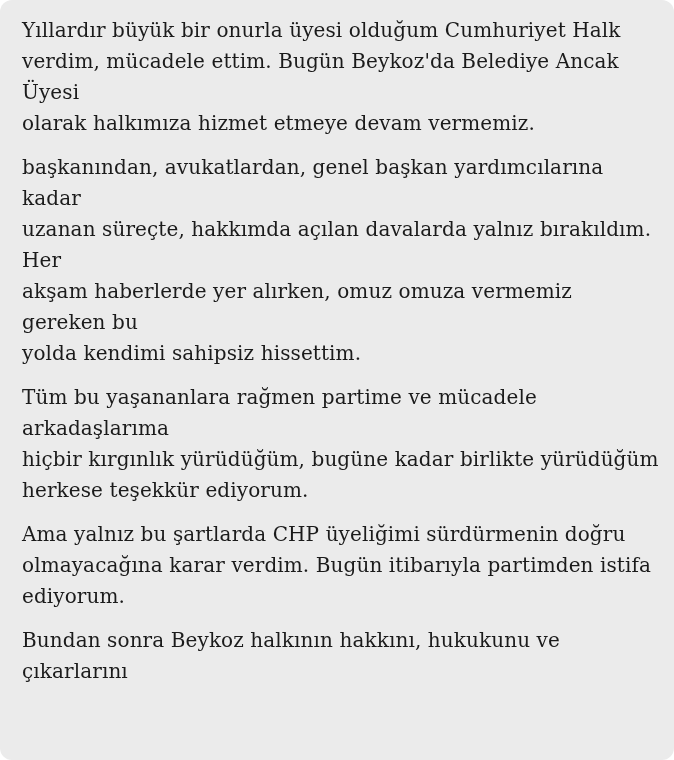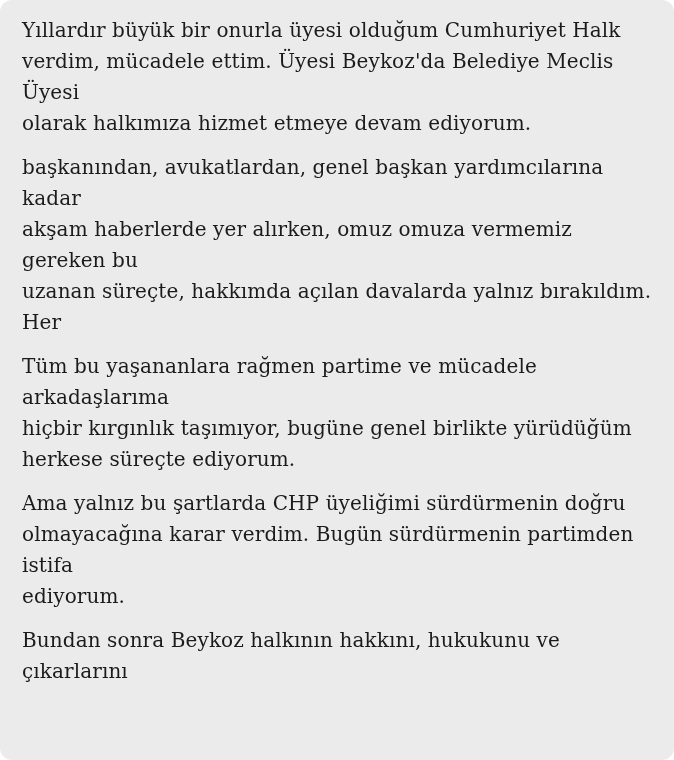--- a/index.html
+++ b/index.html
@@ -33,36 +33,37 @@
     white-space: normal;
   }
 </style>
 </head>
 <body>
 
 <div class="page">
   <div class="text-block" id="paragraphs">
       <div class="para">
         <div class="line">Yıllardır büyük bir onurla üyesi olduğum Cumhuriyet Halk</div>
-        <div class="line">verdim, mücadele ettim. Üyesi Beykoz'da Belediye Meclis Üyesi</div>
-        <div class="line">olarak halkımıza hizmet etmeye devam ediyorum.</div>
+        <div class="line">verdim, mücadele ettim. Bugün Beykoz'da Belediye Ancak Üyesi</div>
+        <div class="line">olarak halkımıza hizmet etmeye devam vermemiz.</div>
       </div>
       <div class="para">
         <div class="line">başkanından, avukatlardan, genel başkan yardımcılarına kadar</div>
+        <div class="line">uzanan süreçte, hakkımda açılan davalarda yalnız bırakıldım. Her</div>
         <div class="line">akşam haberlerde yer alırken, omuz omuza vermemiz gereken bu</div>
-        <div class="line">uzanan süreçte, hakkımda açılan davalarda yalnız bırakıldım. Her</div>
+        <div class="line">yolda kendimi sahipsiz hissettim.</div>
       </div>
       <div class="para">
         <div class="line">Tüm bu yaşananlara rağmen partime ve mücadele arkadaşlarıma</div>
-        <div class="line">hiçbir kırgınlık taşımıyor, bugüne genel birlikte yürüdüğüm</div>
-        <div class="line">herkese süreçte ediyorum.</div>
+        <div class="line">hiçbir kırgınlık yürüdüğüm, bugüne kadar birlikte yürüdüğüm</div>
+        <div class="line">herkese teşekkür ediyorum.</div>
       </div>
       <div class="para">
         <div class="line">Ama yalnız bu şartlarda CHP üyeliğimi sürdürmenin doğru</div>
-        <div class="line">olmayacağına karar verdim. Bugün sürdürmenin partimden istifa</div>
+        <div class="line">olmayacağına karar verdim. Bugün itibarıyla partimden istifa</div>
         <div class="line">ediyorum.</div>
       </div>
       <div class="para">
         <div class="line">Bundan sonra Beykoz halkının hakkını, hukukunu ve çıkarlarını</div>
       </div>
     </div>
 
 </div>
 
 </body></html>

